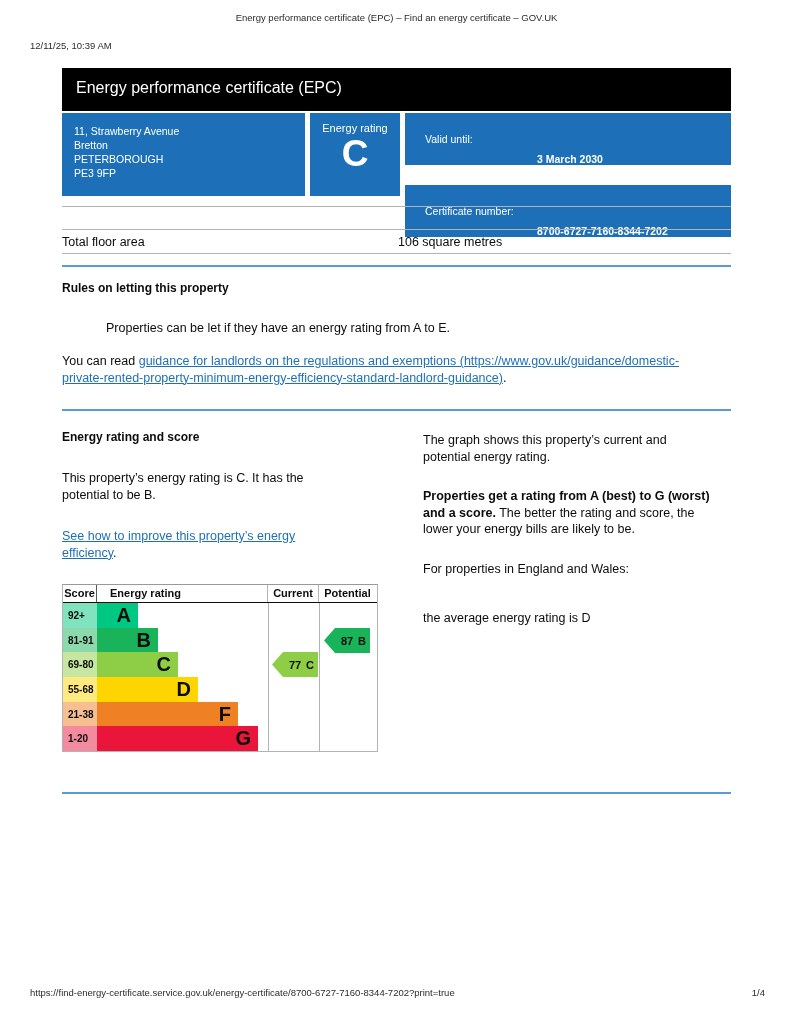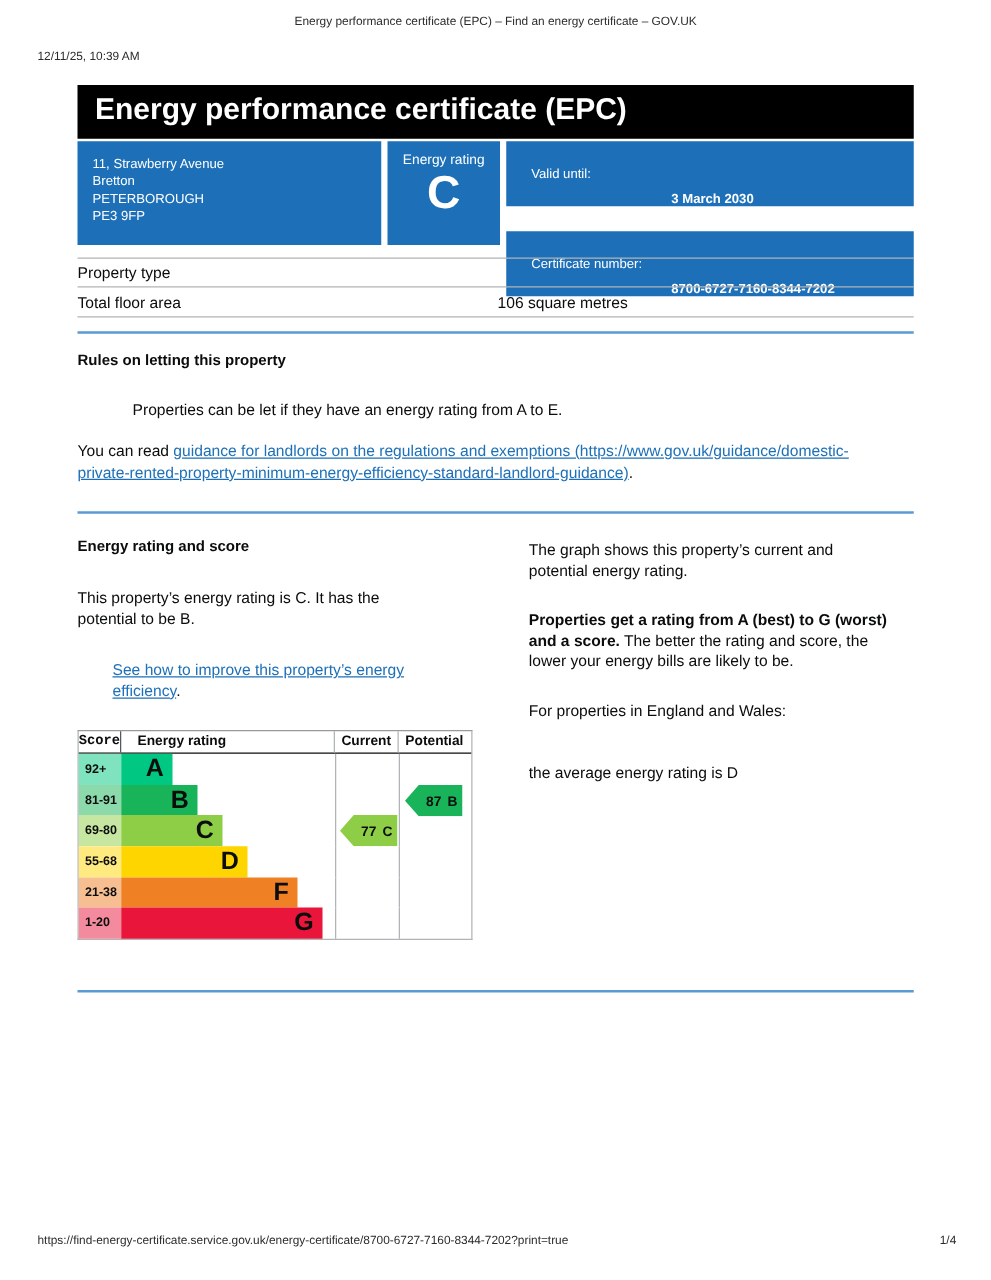--- a/index.html
+++ b/index.html
@@ -4,21 +4,21 @@
 <style>
   * { margin:0; padding:0; box-sizing:border-box; }
   html,body { width:793px; height:1024px; background:#fff; }
   body { position:relative; font-family:"Liberation Sans", sans-serif; color:#0b0c0c; overflow:hidden; }
 
   .print-header { position:absolute; top:12px; left:0; width:793px; font-size:9.5px; color:#2b2b2b; }
   .print-header .dt { position:absolute; left:30px; top:0;margin-top:28px; }
   .print-header .ttl { display:block; width:100%; text-align:center; }
 
   .banner { position:absolute; left:62px; top:68px; width:669px; height:43px; background:#000;
-            color:#fff; font-size:24px; font-weight:bold; line-height:39px; padding-left:14px; }
+            color:#fff; font-size:16px; font-weight:normal; line-height:39px; padding-left:14px; }
 
   .boxes-row { position:absolute; left:62px; top:113px; width:669px; height:83px; display:flex; }
   .blue { background:#1d70b8; color:#fff; }
   .address-box { width:243px; height:83px; padding:11px 12px; font-size:10.5px; line-height:14px; white-space:pre-line; }
   .rating-box { width:90px; height:83px; margin-left:5px; text-align:center; }
   .rating-box .lbl { font-size:11px; padding-top:9px; }
   .rating-box .big { font-size:37px; font-weight:bold; line-height:40px; }
   .right-stack { flex:1; margin-left:5px; display:flex; flex-direction:column;gap:16px; }
   .right-stack .rbox { flex:1; display:flex; align-items:center; padding-left:20px; font-size:10.5px; }
   .right-stack .rbox + .rbox { margin-top:4px; }
@@ -36,30 +36,30 @@
 
   .h2 { position:absolute; left:62px; font-size:12px; font-weight:bold; }
   .rules-heading { top:281px; }
   .body-text { font-size:12.5px; line-height:16.5px; white-space:pre-line; }
   .rules-para1 { position:absolute; left:62px; top:320px; width:680px;margin-left:44px; }
   .rules-para2 { position:absolute; left:62px; top:353px; width:700px; }
   a.lnk { color:#1d70b8; text-decoration:underline; cursor:pointer; }
 
   .rating-heading { top:430px; }
   .left-para1 { position:absolute; left:62px; top:470px; width:340px; }
-  .left-link { position:absolute; left:62px; top:528px; width:340px;margin-left:28px; }
+  .left-link { position:absolute; left:62px; top:528px; width:340px; }
   .right-para1 { position:absolute; left:423px; top:432px; width:330px; }
   .right-para2 { position:absolute; left:423px; top:488px; width:330px; }
   .right-para3 { position:absolute; left:423px; top:561px; width:330px; }
   .right-lines { position:absolute; left:423px; top:595px; width:330px; line-height:15.5px; }
   .b { font-weight:bold; }
 
   .chart { position:absolute; left:62px; top:584px; width:316px; border:1px solid #b1b4b6; border-top:1px solid #999; background:#fff; }
   .chart-header { display:flex; height:18px; font-size:11px; font-weight:bold; border-bottom:1px solid #0b0c0c; }
-  .ch-score { width:34px; text-align:center; line-height:17px; border-right:1px solid #505a5f;font-family:Liberation Mono, monospace; }
+  .ch-score { width:34px; text-align:center; line-height:17px; border-right:1px solid #505a5f; }
   .ch-energy { width:170px; padding-left:13px; line-height:17px; }
   .ch-current { width:51px; text-align:center; line-height:17px; border-left:1px solid #b1b4b6; }
   .ch-potential { width:58px; text-align:center; line-height:17px; border-left:1px solid #b1b4b6; }
   .band-row { display:flex; height:24.7px; }
   .band-score { width:34px; font-size:10px; font-weight:bold; padding-left:5px; display:flex; align-items:center; }
   .band-area { width:171px; }
   .band-bar { height:100%; display:flex; align-items:center; justify-content:flex-end;
               padding-right:7px; font-size:20px; font-weight:bold; color:#0b0c0c; }
   .cell-current { width:51px; border-left:1px solid #b1b4b6; }
   .cell-potential { width:58px; border-left:1px solid #b1b4b6; }
@@ -96,21 +96,20 @@
     </div>
     <div class="blue rbox">
       <span class="k">Certificate number:</span>
       <span class="v">8700-6727-7160-8344-7202</span>
     </div>
   </div>
 </div>
 
 <div class="ptable">
   <div class="row">
-    <span class="key">Property type</span>
   </div>
   <div class="row">
     <span class="key">Total floor area</span>
     <span class="val">106 square metres</span>
   </div>
 </div>
 
 <div class="blue-rule rule-1"></div>
 
 <div class="h2 rules-heading">Rules on letting this property</div>

